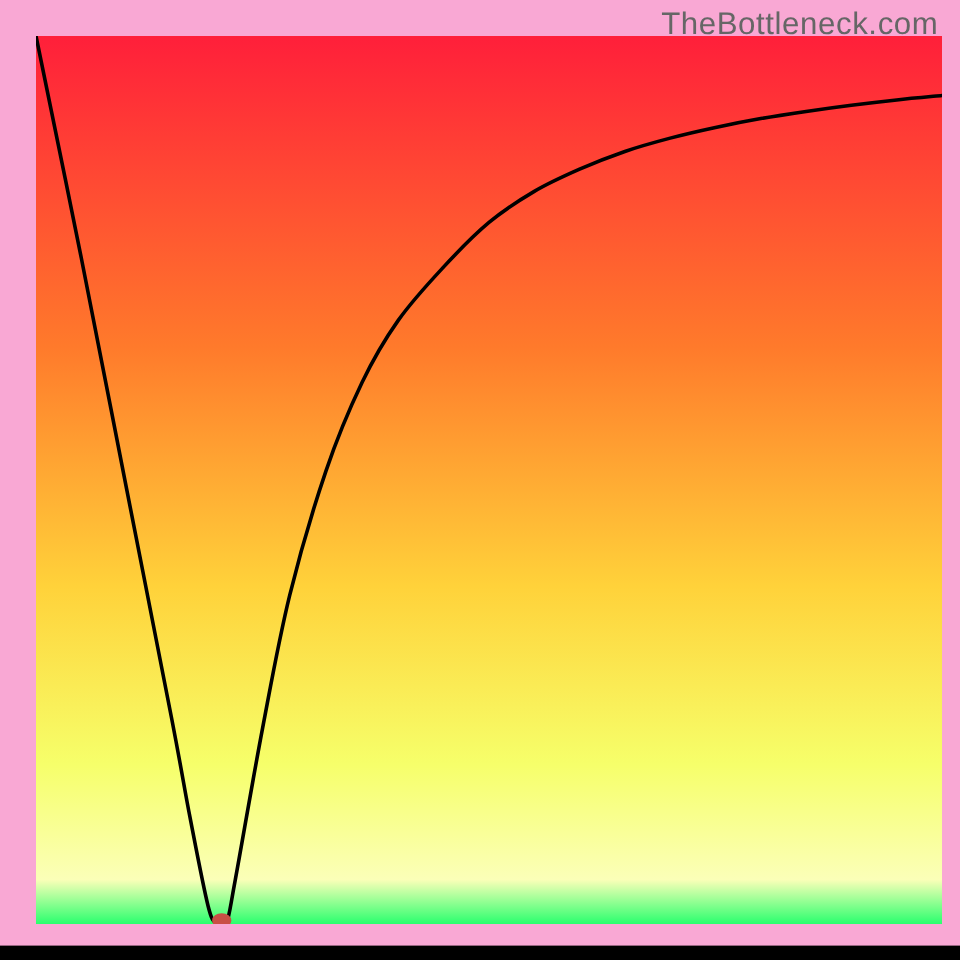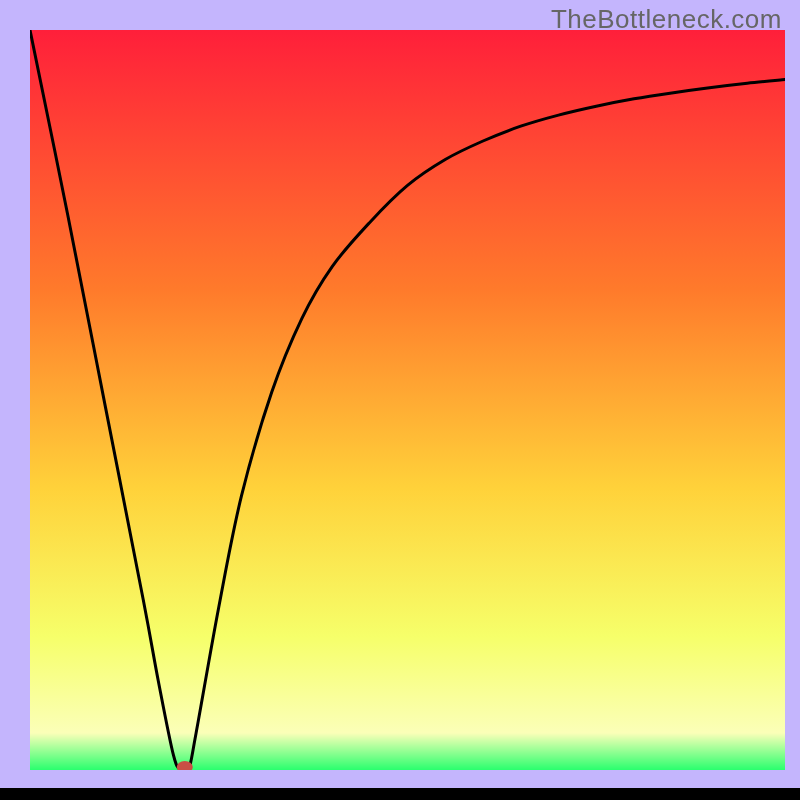--- a/index.html
+++ b/index.html
@@ -8,21 +8,21 @@
     width: 800px;
     height: 800px;
     background: #000;
     font-family: Arial, Helvetica, sans-serif;
     overflow: hidden;
   }
   .frame {
     position: relative;
     width: 800px;
     height: 788px;
-    background: #c4b5fd;
+    background: #f9a8d4;
   }
   .watermark {
     position: absolute;
     top: 4px;
     right: 18px;
     color: #666;
     font-size: 26px;
     font-weight: 500;
     letter-spacing: 0.5px;
     z-index: 10;

